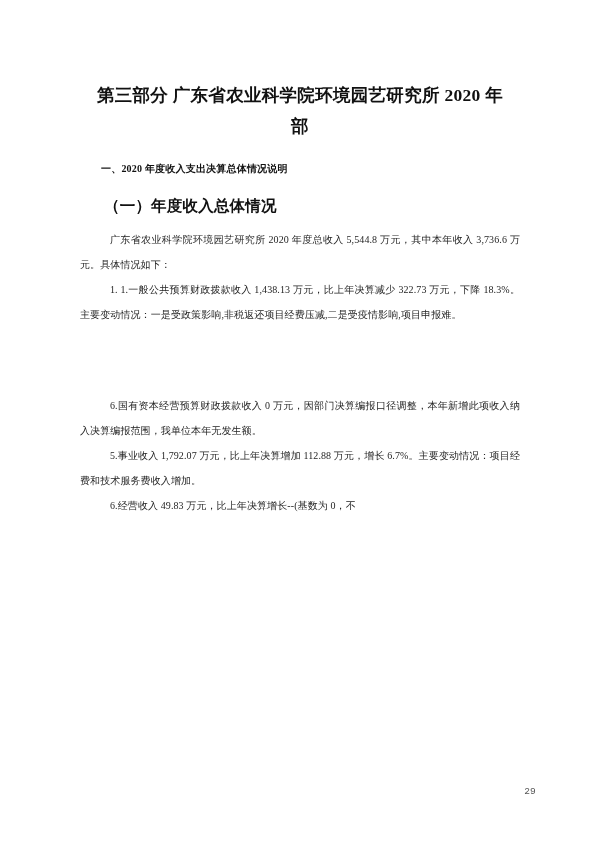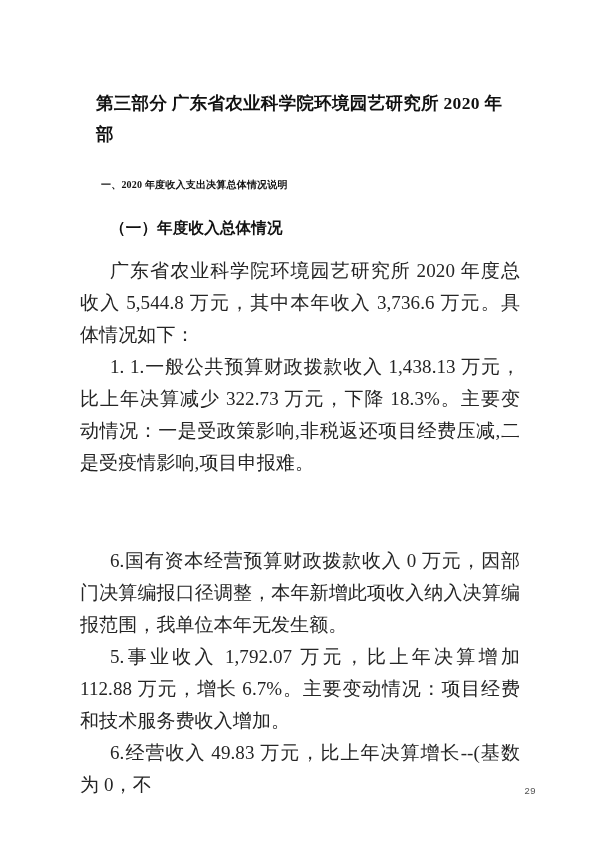--- a/index.html
+++ b/index.html
@@ -17,56 +17,57 @@
     color: #1d1d1d;
     box-sizing: border-box;
   }
   .content {
     position: absolute;
     left: 80px;
     top: 0;
     width: 440px;
   }
   .doc-title {
-    margin: 16px;
+    margin: 8px;
     padding: 0;
     font-size: 17.5px;
     font-weight: bold;
+    text-align: center;
     line-height: 31px;
     letter-spacing: 0.3px;
     color: #111111;
   }
   .title-line-1 { display: block; }
   .title-line-2 { display: block; }
   .spacer-title { height: 72px; }
   .heading-1 {
     margin: 0;
     padding: 0;
     font-size: 10px;
     font-weight: bold;
     line-height: 30px;
     text-indent: 21px;
     letter-spacing: 0.2px;
     color: #111111;
   }
   .heading-2 {
-    margin: 12px;
+    margin: 6px;
     padding: 0;
     font-size: 15.5px;
     font-weight: bold;
     line-height: 31px;
     text-indent: 18px;
     letter-spacing: 0.2px;
     color: #111111;
   }
   .body-par {
     margin: 0;
     padding: 0;
-    font-size: 19px;
-    line-height: 32px;
+    font-size: 10px;
+    line-height: 25px;
     text-indent: 30px;
     text-align: justify;
     text-justify: inter-ideograph;
     letter-spacing: 0.1px;
     color: #252525;
   }
   .gap-line { height: 33px; }
   .gap-small { height: 4px; }
   .page-number {
     position: absolute;

